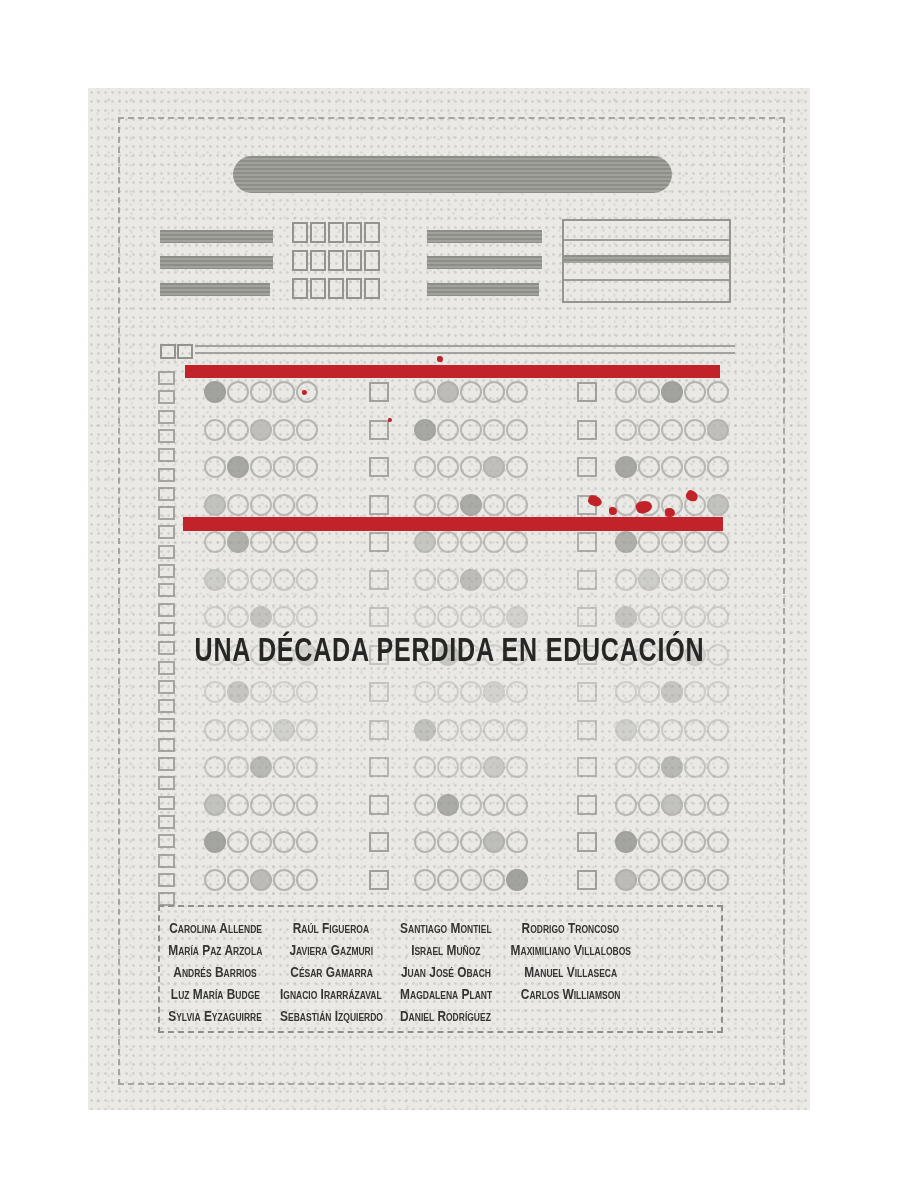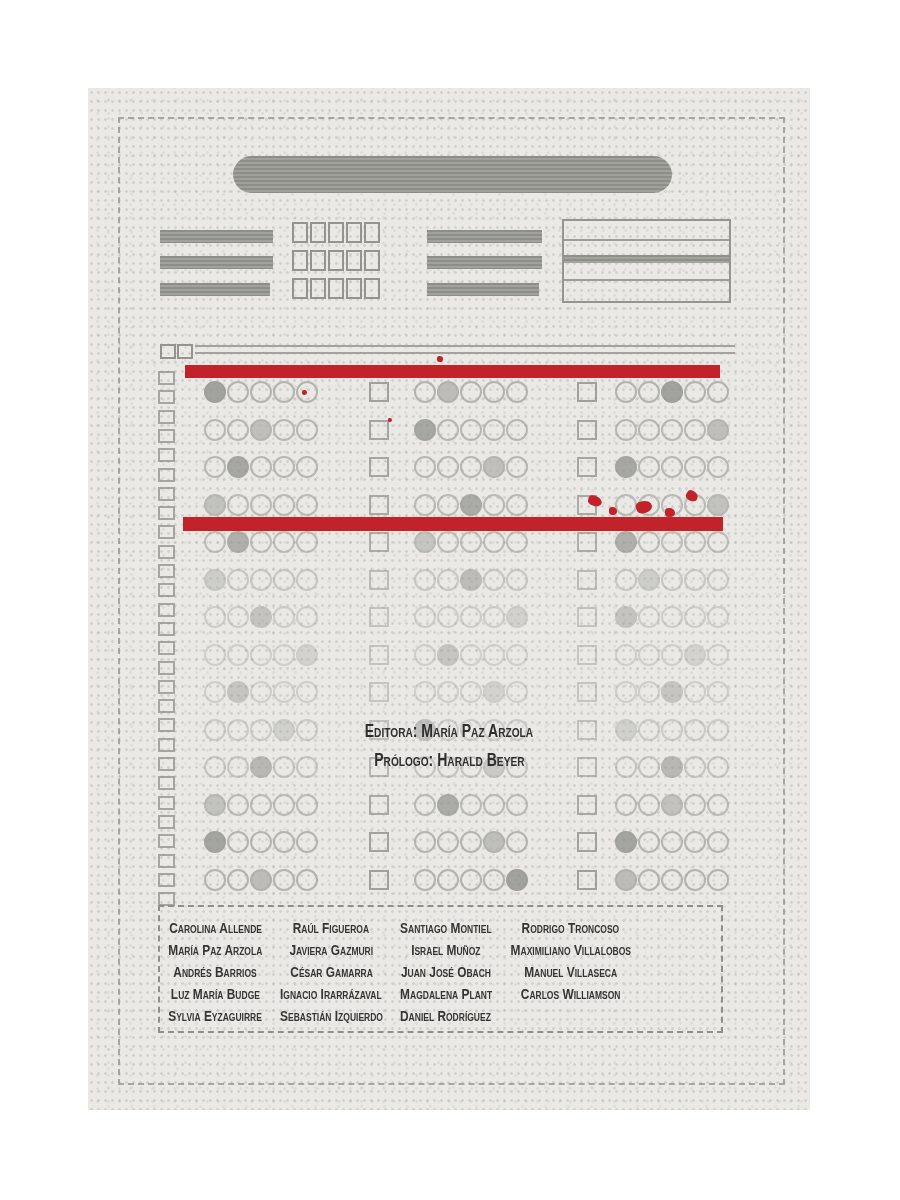--- a/index.html
+++ b/index.html
@@ -415,22 +415,21 @@
 
     <div class="speck" style="left:500px;top:408px;width:14px;height:10px;transform:rotate(20deg);"></div>
     <div class="speck" style="left:521px;top:419px;width:8px;height:8px;"></div>
     <div class="speck" style="left:548px;top:413px;width:16px;height:12px;transform:rotate(-15deg);"></div>
     <div class="speck" style="left:577px;top:420px;width:10px;height:9px;"></div>
     <div class="speck" style="left:598px;top:403px;width:12px;height:10px;transform:rotate(30deg);"></div>
     <div class="speck" style="left:349px;top:268px;width:6px;height:6px;"></div>
     <div class="speck" style="left:214px;top:302px;width:5px;height:5px;"></div>
     <div class="speck" style="left:300px;top:330px;width:4px;height:4px;"></div>
 
-    <div class="credit editora"><span class="cond">Editora: María Paz Arzola</span></div>
-    <div class="credit prologo"><span class="cond">Prólogo: Harald Beyer</span></div>
+    <div class="subtitle"><span class="cond">UNA DÉCADA PERDIDA EN EDUCACIÓN</span></div>
 
     <div class="names-box" id="names">
         <span class="name">Carolina Allende</span>
         <span class="name">María Paz Arzola</span>
         <span class="name">Andrés Barrios</span>
         <span class="name">Luz María Budge</span>
         <span class="name">Sylvia Eyzaguirre</span>
         <span class="name">Raúl Figueroa</span>
         <span class="name">Javiera Gazmuri</span>
         <span class="name">César Gamarra</span>

